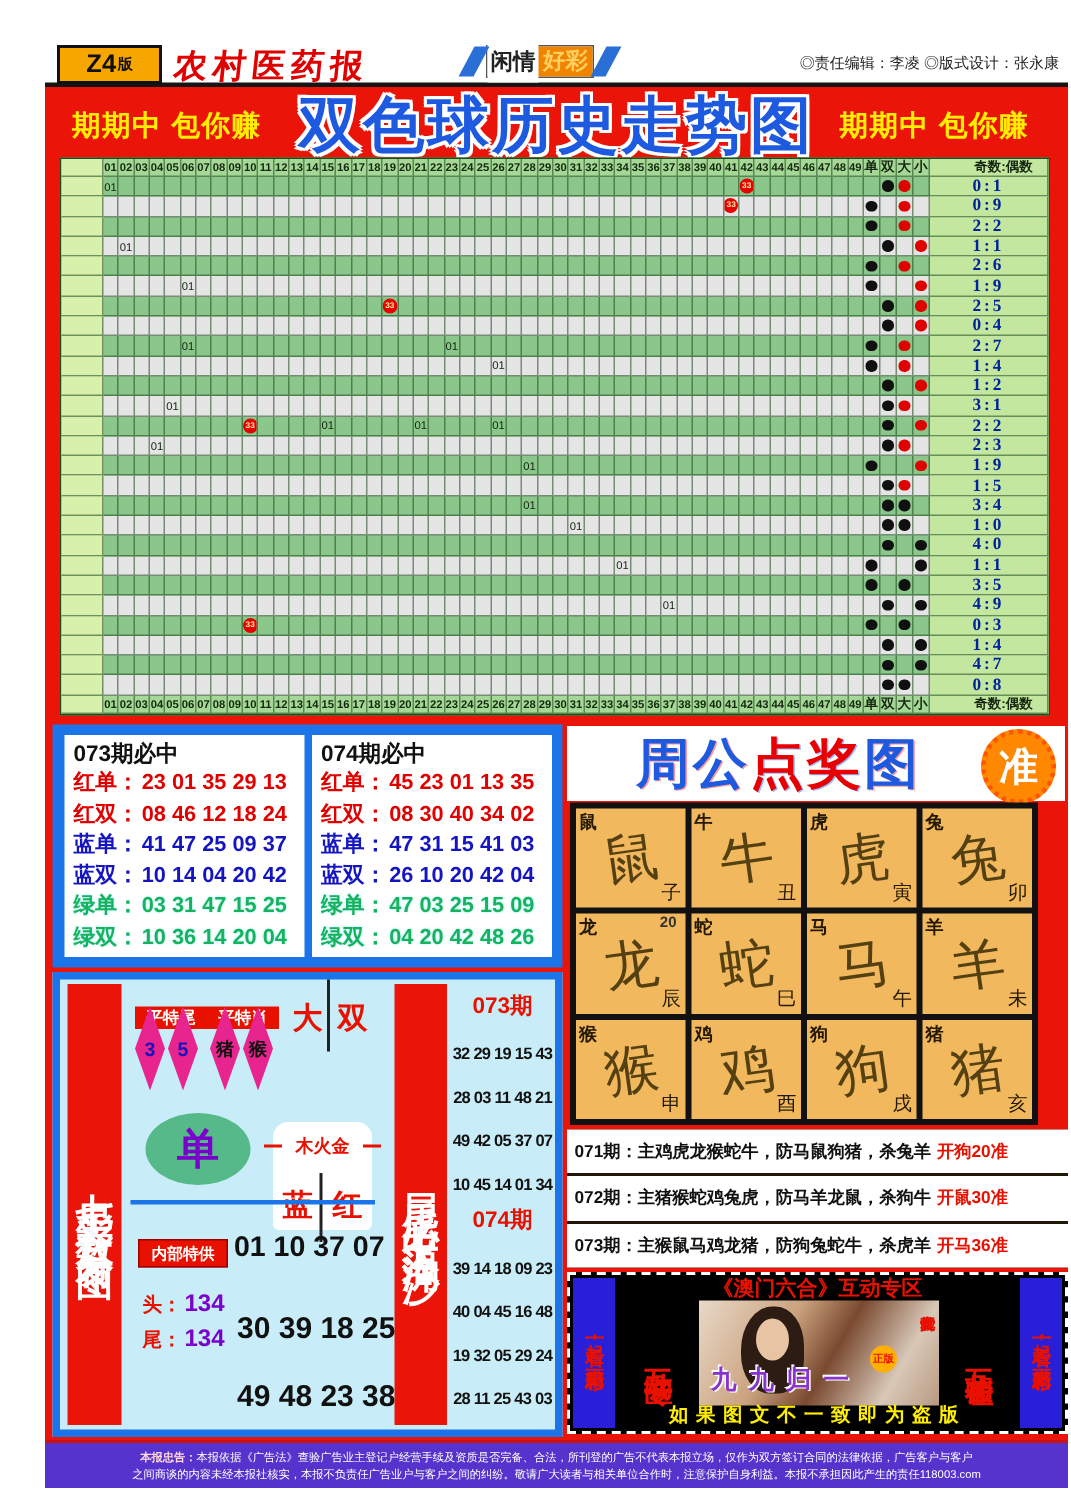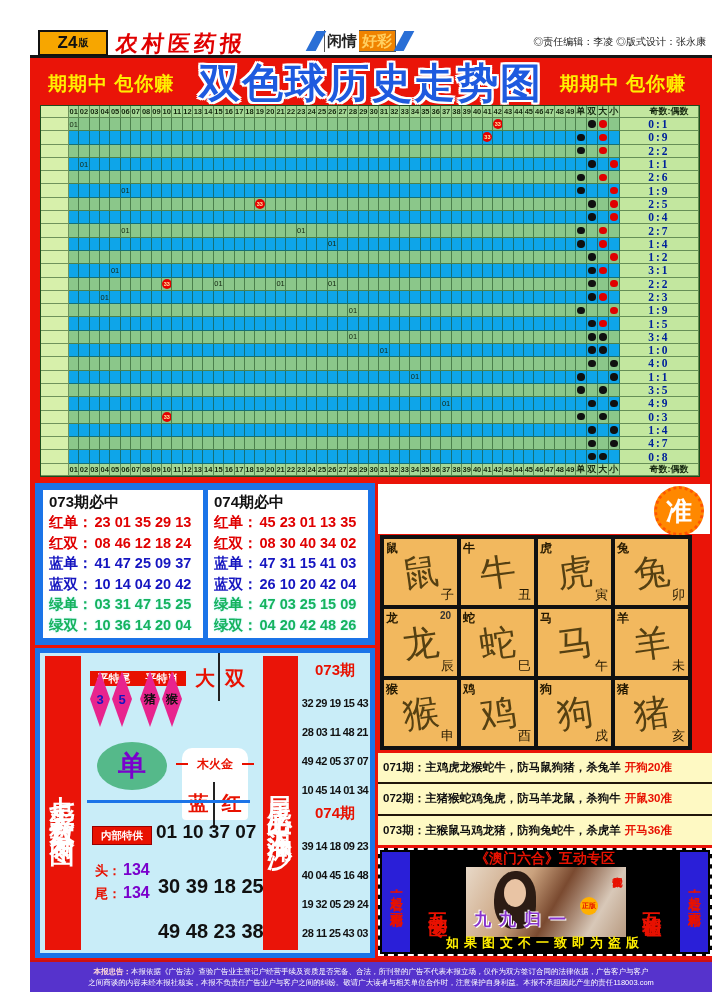--- a/index.html
+++ b/index.html
@@ -28,21 +28,21 @@
   .slogan.left{left:18px;}
   .slogan.right{right:26px;}
   .big-title{position:absolute;left:0;right:0;top:-2px;text-align:center;font-size:41px;font-weight:bold;color:#1e5adf;letter-spacing:2px;white-space:nowrap;
     text-shadow:-2px -2px 0 #fff,2px -2px 0 #fff,-2px 2px 0 #fff,2px 2px 0 #fff,0 -2px 0 #fff,0 2px 0 #fff,-2px 0 0 #fff,2px 0 0 #fff;}
 
   
   .trend-grid{position:absolute;left:10px;top:47px;width:660px;background:#8bc78a;border:1px solid #1d4d1d;box-sizing:border-box;}
   .grow{display:flex;height:13.3px;}
   .grow.ghead{height:12px;background:#a5d896;}
   .grow.even{background:#8bc78a;}
-  .grow.odd{background:#0ea5e9;}
+  .grow.odd{background:#e5e5e5;}
   .gc{box-sizing:border-box;border-right:1px solid rgba(25,70,25,.55);border-bottom:1px solid rgba(25,70,25,.55);
     flex:0 0 10.35px;overflow:hidden;display:flex;align-items:center;justify-content:center;position:relative;}
   .gc.lab{flex:0 0 28px;background:#d7f0ab;}
   .ghead .gc.lab{background:#d7f0ab;}
   .gc.num{font-size:7.5px;color:#13240f;}
   .gc.hd{font-size:7.5px;font-weight:bold;color:#15270f;}
   .gc.dot{flex:0 0 11px;}
   .gc.dot.hd{font-size:9px;}
   .gc.ratio{flex:1 1 auto;background:#c3e79f;font-family:"Liberation Serif",serif;
     font-size:11.5px;font-weight:bold;color:#00229a;letter-spacing:2px;}
@@ -76,21 +76,21 @@
   .zcell{background:#f2b85e;position:relative;overflow:hidden;}
   .zan{position:absolute;left:2px;top:1px;font-size:12px;font-weight:bold;color:#241800;}
   .zbr{position:absolute;right:3px;bottom:1px;font-size:13px;color:#241800;}
   .znote{position:absolute;right:6px;top:1px;font-size:10px;font-weight:bold;color:#333;}
   .zdr{position:absolute;left:50%;top:52%;transform:translate(-50%,-50%) rotate(-8deg);font-size:36px;color:#3a2c05;
     font-family:"Liberation Serif",serif;opacity:.85;}
 
   
   .forecast{position:absolute;left:348px;top:695px;width:334px;height:92px;background:#20160a;
     display:flex;flex-direction:column;gap:2px;}
-  .f-row{flex:1;background:#fef9c3;display:flex;align-items:center;font-size:11.5px;font-weight:bold;color:#111;
+  .f-row{flex:1;background:#ffffff;display:flex;align-items:center;font-size:11.5px;font-weight:bold;color:#111;
     padding-left:5px;white-space:nowrap;}
   .f-res{color:#e81100;margin-left:4px;}
 
   
   .macau{position:absolute;left:348px;top:790px;width:334px;height:108px;background:#000;border:2px dashed #fff;box-sizing:border-box;}
   .mc-title{position:absolute;left:0;right:0;top:0;text-align:center;font-size:14px;font-weight:bold;color:#e81100;}
   .vcol{position:absolute;top:2px;bottom:2px;display:flex;align-items:center;justify-content:center;}
   .vtext{writing-mode:vertical-rl;text-orientation:upright;font-weight:bold;color:#e81100;}
   .vcol.blue1{left:2px;width:28px;background:#2a1fd8;}
   .vcol.blue2{right:2px;width:28px;background:#2a1fd8;}
@@ -1920,20 +1920,21 @@
           <div class="pred-row red"><span class="lbl">红单：</span><span class="nums">45 23 01 13 35</span></div>
           <div class="pred-row red"><span class="lbl">红双：</span><span class="nums">08 30 40 34 02</span></div>
           <div class="pred-row blue"><span class="lbl">蓝单：</span><span class="nums">47 31 15 41 03</span></div>
           <div class="pred-row blue"><span class="lbl">蓝双：</span><span class="nums">26 10 20 42 04</span></div>
           <div class="pred-row green"><span class="lbl">绿单：</span><span class="nums">47 03 25 15 09</span></div>
           <div class="pred-row green"><span class="lbl">绿双：</span><span class="nums">04 20 42 48 26</span></div>
         </div>
       </div>
 
     <div class="zg-title">
+      <div class="zg-chars"><span class="blue">周</span><span class="blue">公</span><span class="red">点</span><span class="red">奖</span><span class="blue">图</span></div>
       <div class="zg-badge">准</div>
     </div>
 
     <div class="zodiac">
         <div class="zcell">
           <span class="zan">鼠</span>
           <span class="zdr">鼠</span>
           <span class="zbr">子</span>
         </div>
         <div class="zcell">

